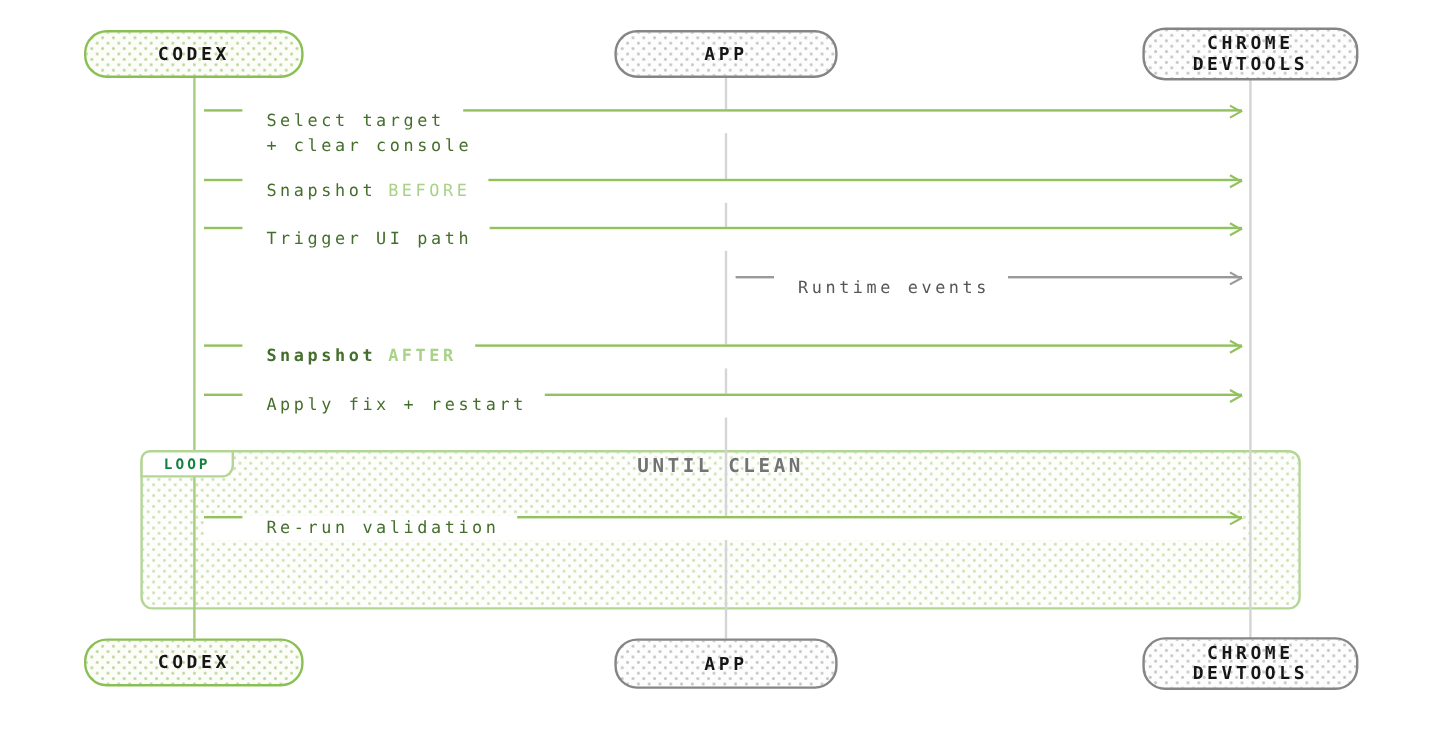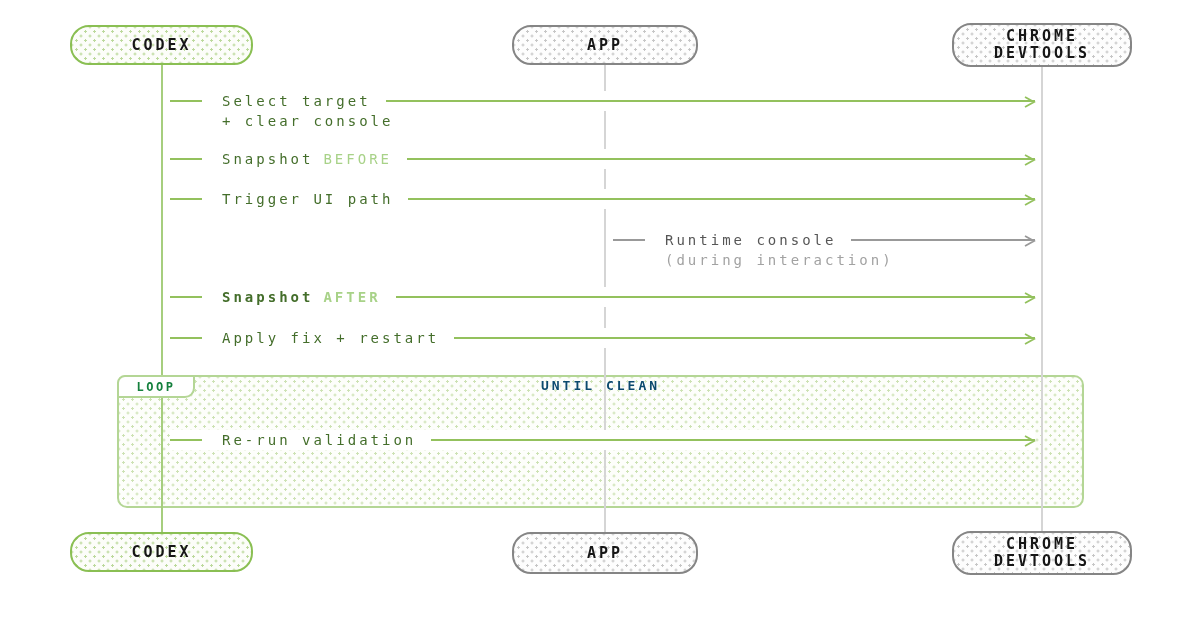--- a/index.html
+++ b/index.html
@@ -43,26 +43,26 @@
     background-size:9px 9px; background-position:0 0,4.5px 4.5px;
   }
   .loop-tab {
     position:absolute; z-index:3; left:117px; top:375px; width:78px; height:23px;
     background:#ffffff; border:2px solid #b4d695; border-radius:8px 0 10px 0;
     display:flex; align-items:center; justify-content:center;
     font-weight:bold; font-size:12px; letter-spacing:2.5px; color:#15803d;
   }
   .loop-condition {
     position:absolute; z-index:3; left:117px; top:378px; width:967px;
-    text-align:center; font-weight:bold; font-size:13px; letter-spacing:3px;
-    color:#0c4a6e; text-shadow:0 0 3px #ffffff,0 0 3px #ffffff;
+    text-align:center; font-weight:bold; font-size:16px; letter-spacing:3px;
+    color:#737373; text-shadow:0 0 3px #ffffff,0 0 3px #ffffff;
   }
   
   .msg { position:absolute; z-index:4; }
-  .msg-row { display:flex; align-items:center; height:20px; background:#ffffff; }
+  .msg-row { display:flex; height:20px; background:#ffffff; }
   .msg-dash { width:32px; height:0; border-top:2px solid; margin-right:20px; flex:none; }
   .msg-label { font-size:14px; letter-spacing:3px; white-space:nowrap; padding-right:15px; line-height:20px; }
   .msg-hl { margin-left:10px; }
   .msg-connector { flex:1; position:relative; height:0; border-top:2px solid; }
   .msg-arrow { position:absolute; right:-2px; top:-8px; }
   .msg-line2 {
     display:inline-block; margin-left:52px; margin-top:0px; background:#ffffff;
     font-size:14px; letter-spacing:3px; white-space:nowrap; line-height:18px;text-align:center;
   }
   .c-green      { color:#93c15d; }
@@ -145,28 +145,27 @@
         <svg class="msg-arrow" width="16" height="16" viewBox="0 0 16 16">
           <path d="M4 3 L13 8 L4 13" fill="none" stroke="#93c15d" stroke-width="1.8"></path>
         </svg>
       </span>
     </div>
   </div>
 
   <div class="msg" style="left:613px; top:230px; width:422px;">
     <div class="msg-row">
       <span class="msg-dash c-gray"></span>
-      <span class="msg-label t-gray-dark">Runtime console</span>
+      <span class="msg-label t-gray-dark">Runtime events</span>
       <span class="msg-connector c-gray">
         <svg class="msg-arrow" width="16" height="16" viewBox="0 0 16 16">
           <path d="M4 3 L13 8 L4 13" fill="none" stroke="#999999" stroke-width="1.8"></path>
         </svg>
       </span>
     </div>
-    <span class="msg-line2 t-gray-light">(during interaction)</span>
   </div>
 
   <div class="msg" style="left:170px; top:287px; width:865px;font-weight:bold;">
     <div class="msg-row">
       <span class="msg-dash c-green"></span>
       <span class="msg-label t-green-dark"><span>Snapshot</span><span class="msg-hl t-green-light">AFTER</span></span>
       <span class="msg-connector c-green">
         <svg class="msg-arrow" width="16" height="16" viewBox="0 0 16 16">
           <path d="M4 3 L13 8 L4 13" fill="none" stroke="#93c15d" stroke-width="1.8"></path>
         </svg>

